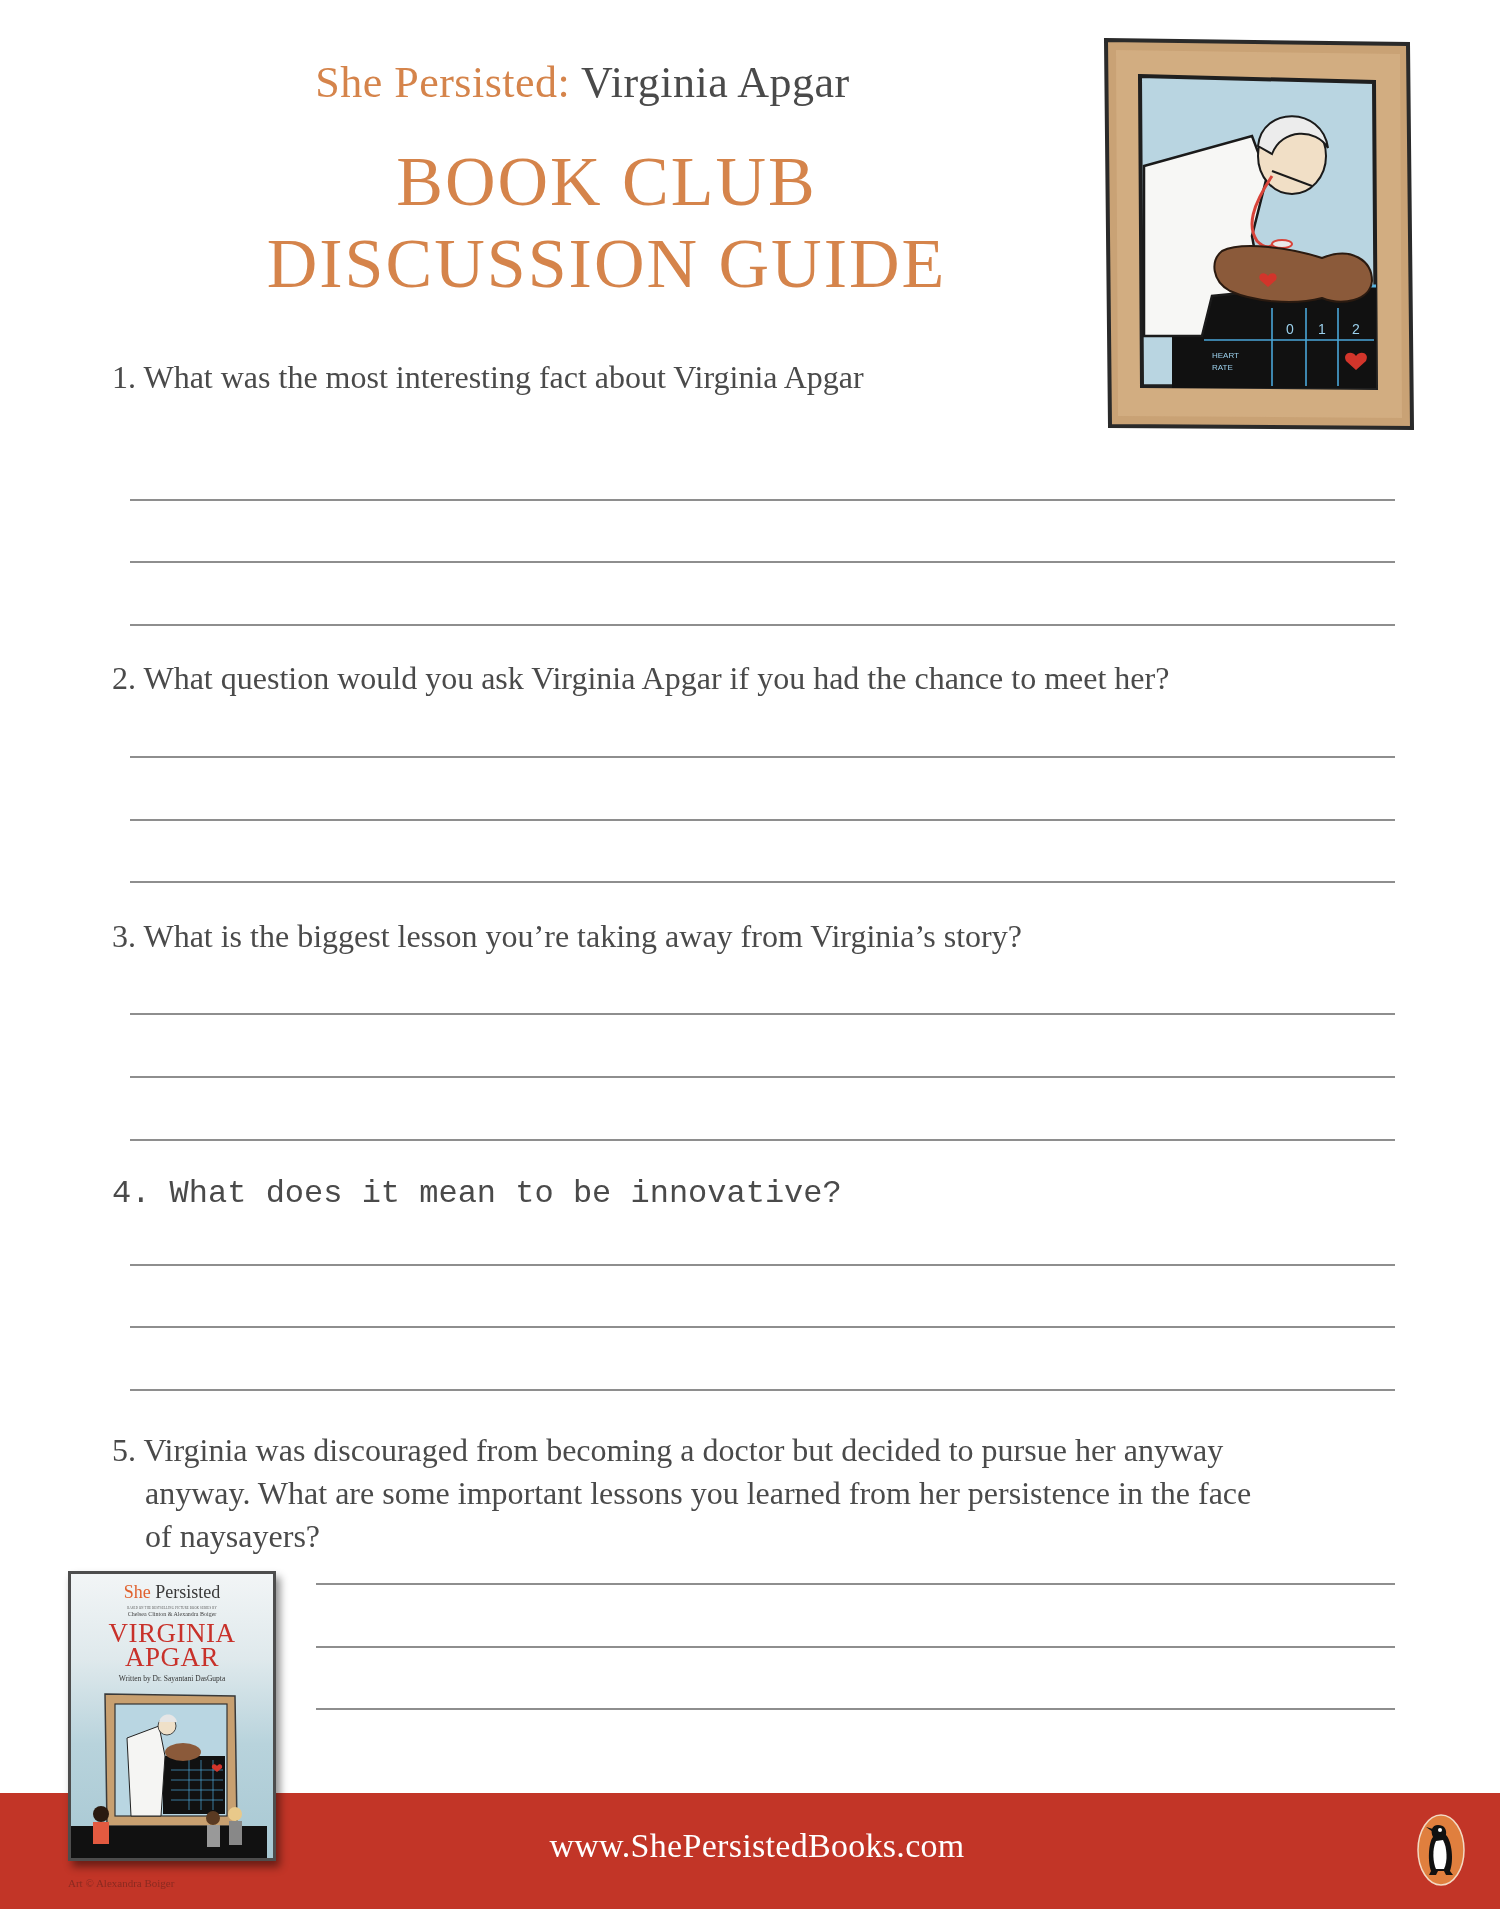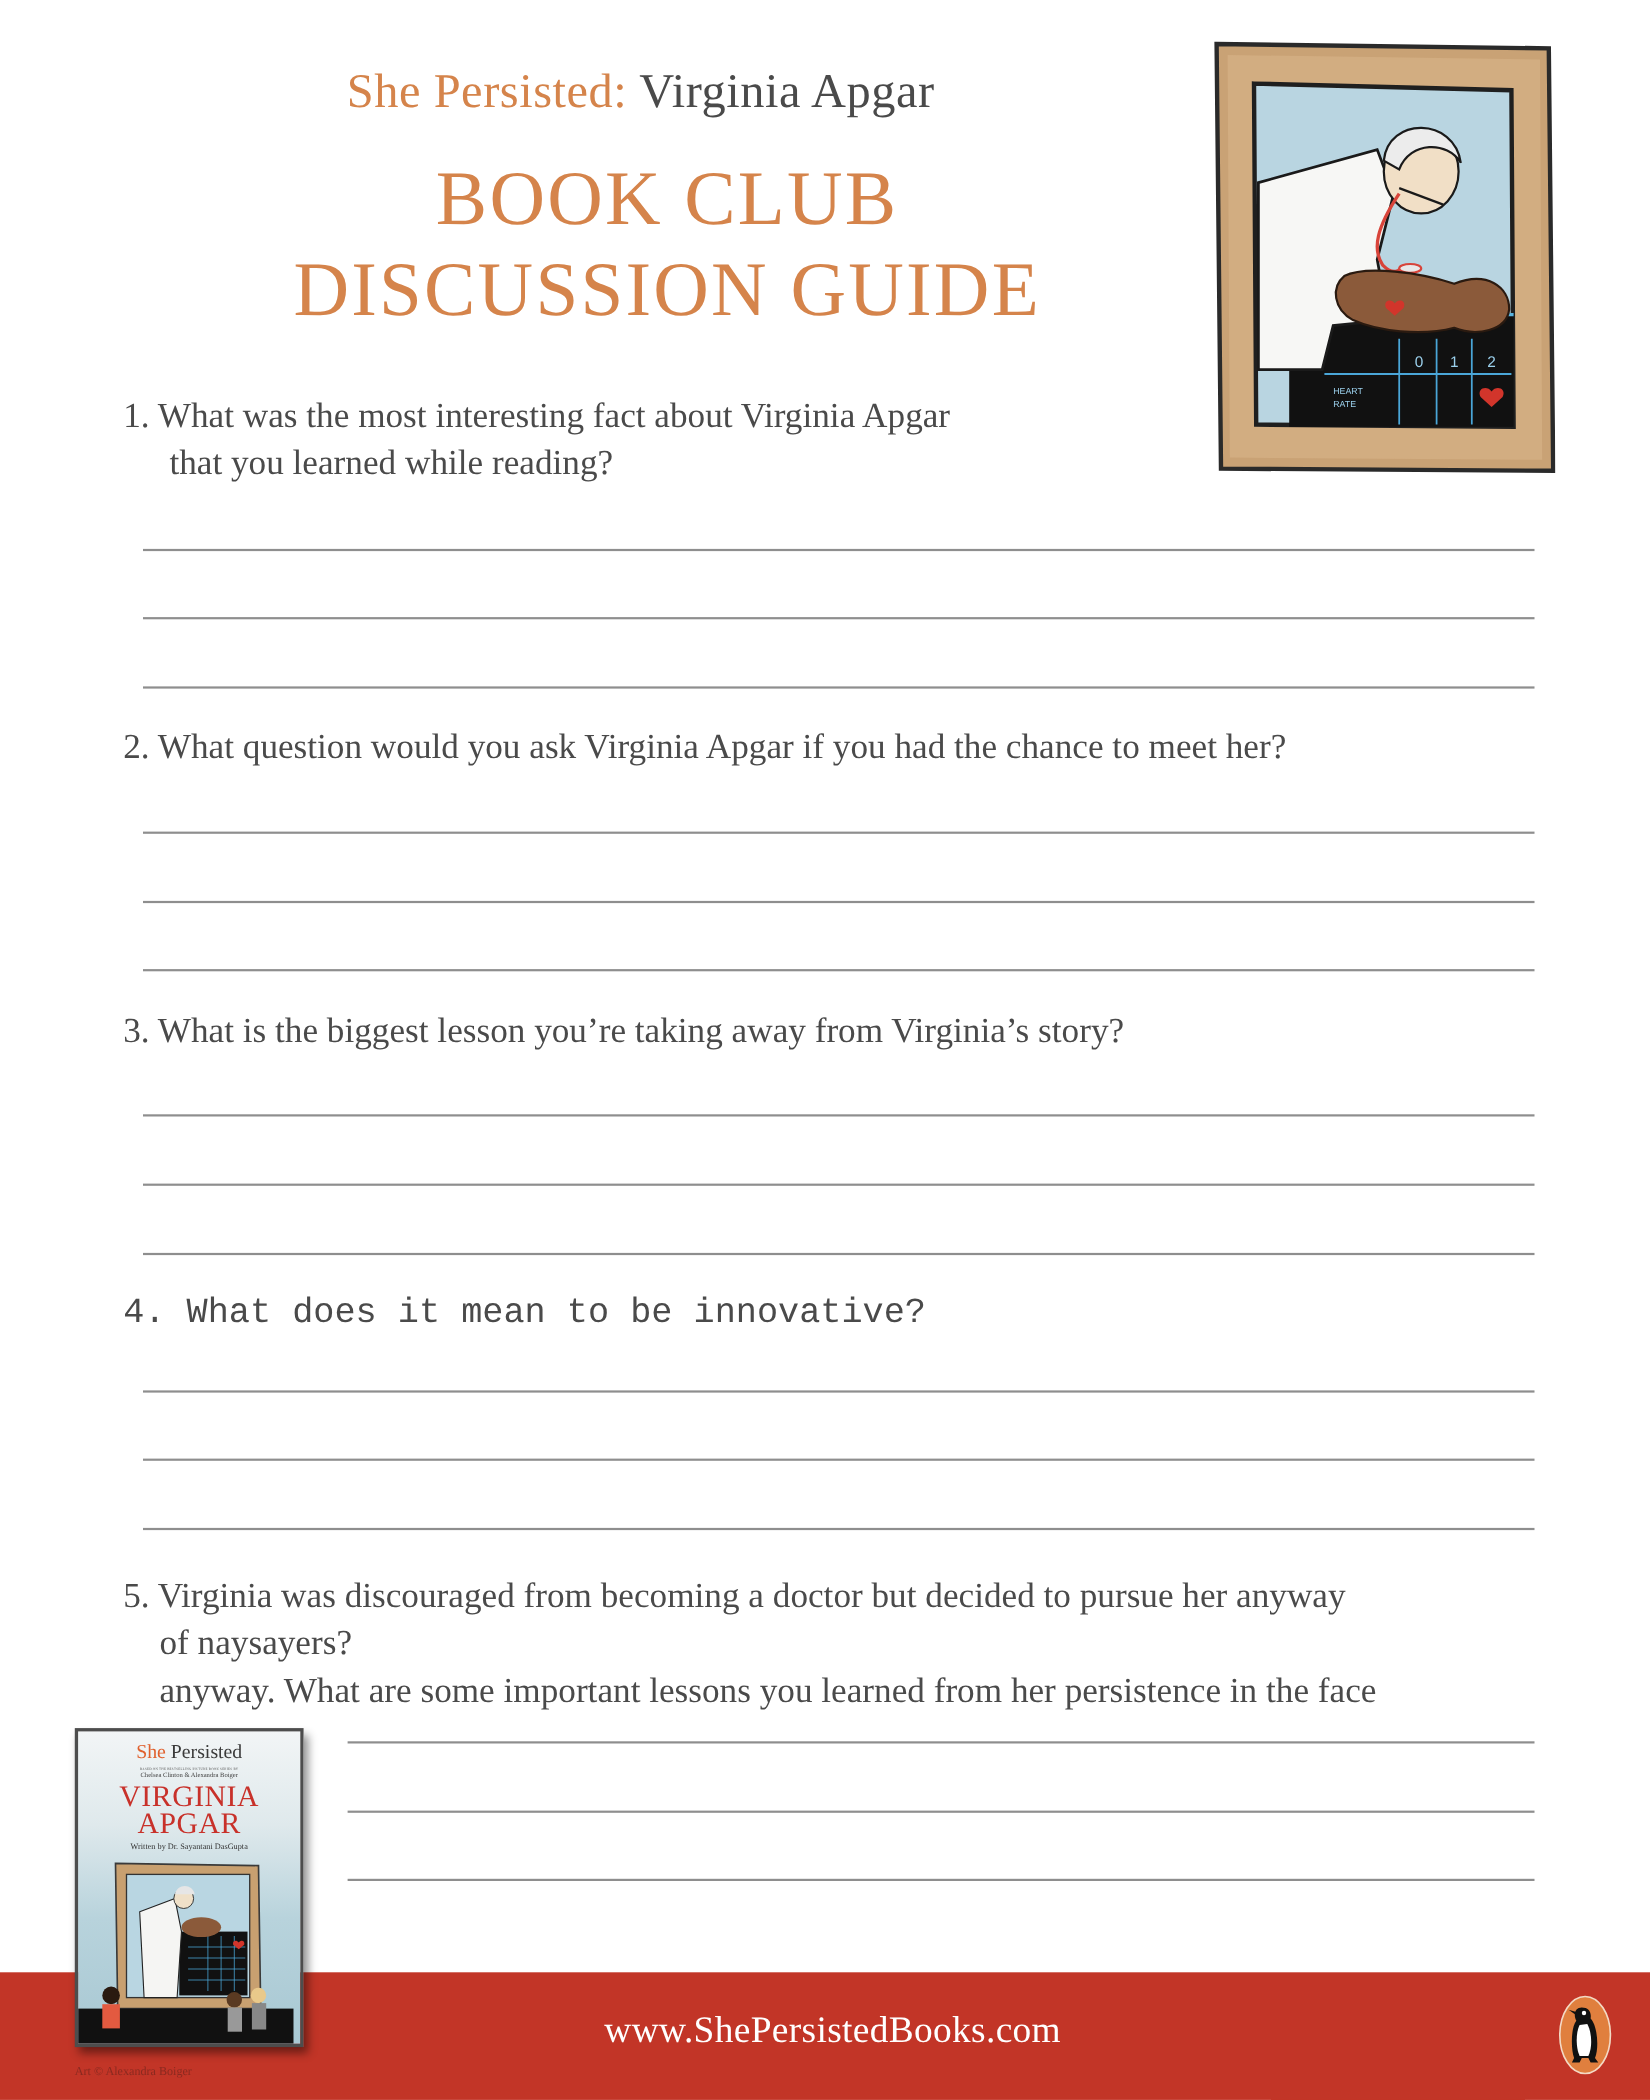--- a/index.html
+++ b/index.html
@@ -114,21 +114,20 @@
 
   <path d="M120 215 C140 205 190 212 220 222 C250 210 270 225 270 245 C268 265 240 270 220 262 C190 270 150 265 128 255 C110 245 108 225 120 215 Z" fill="#8b5a3a" stroke="#2a1a10" stroke-width="2"></path>
   <path d="M166 240 c-3 -5 -11 -3 -8 4 l8 7 l8 -7 c3 -7 -5 -9 -8 -4z" fill="#d2352b"></path>
 </svg>
 
 <div class="abs" style="left:112px; top:356px; width:900px;">
   <p class="question">
     <span class="num">1.</span>
     <span>What was the most interesting fact about Virginia Apgar</span>
   </p>
-  <p class="question q-cont">that you learned while reading?</p>
 </div>
 <div class="abs rule" style="left:130px; top:499px; width:1265px;"></div>
 <div class="abs rule" style="left:130px; top:561px; width:1265px;"></div>
 <div class="abs rule" style="left:130px; top:624px; width:1265px;"></div>
 
 <div class="abs" style="left:112px; top:657px; width:1320px;">
   <p class="question">
     <span class="num">2.</span>
     <span>What question would you ask Virginia Apgar if you had the chance to meet her?</span>
   </p>
@@ -155,22 +154,22 @@
 </div>
 <div class="abs rule" style="left:130px; top:1264px; width:1265px;"></div>
 <div class="abs rule" style="left:130px; top:1326px; width:1265px;"></div>
 <div class="abs rule" style="left:130px; top:1389px; width:1265px;"></div>
 
 <div class="abs" style="left:112px; top:1429px; width:1330px;">
   <p class="question">
     <span class="num">5.</span>
     <span>Virginia was discouraged from becoming a doctor but decided to pursue her anyway</span>
   </p>
+  <p class="question" style="padding-left:33px;">anyway. What are some important lessons you learned from her persistence in the face</p>
   <p class="question" style="padding-left:33px;">of naysayers?</p>
-  <p class="question" style="padding-left:33px;">anyway. What are some important lessons you learned from her persistence in the face</p>
 </div>
 <div class="abs rule" style="left:316px; top:1583px; width:1079px;"></div>
 <div class="abs rule" style="left:316px; top:1646px; width:1079px;"></div>
 <div class="abs rule" style="left:316px; top:1708px; width:1079px;"></div>
 
 <div class="abs footer-band"></div>
 <a class="abs footer-url">www.ShePersistedBooks.com</a>
 <svg class="abs penguin" viewBox="0 0 50 74">
   <ellipse cx="25" cy="37" rx="23" ry="35" fill="#e07f3e" stroke="#f3d9c4" stroke-width="1.5"></ellipse>
   <path d="M22 12 C16 12 14 18 17 24 C12 30 12 50 15 58 L13 62 L20 62 L22 58 L28 58 L30 62 L37 62 L34 58 C38 48 36 28 30 22 C31 16 28 12 22 12 Z" fill="#111"></path>

